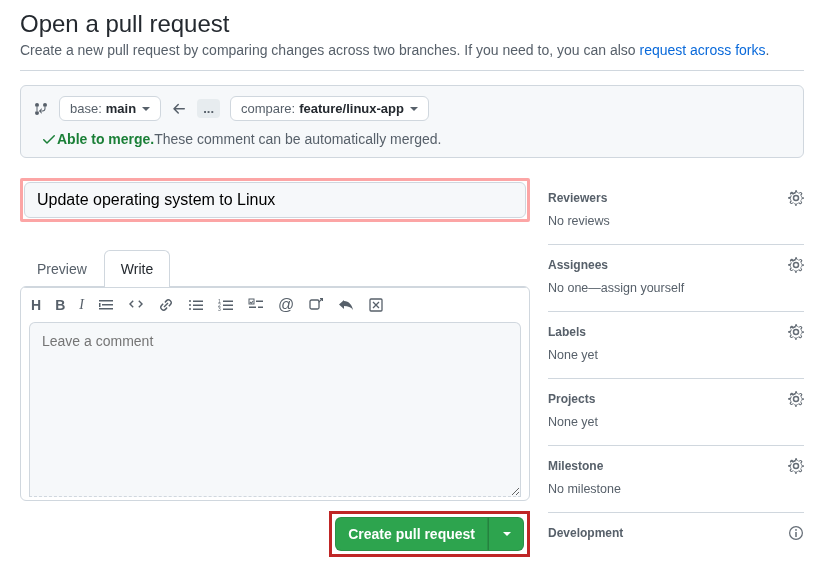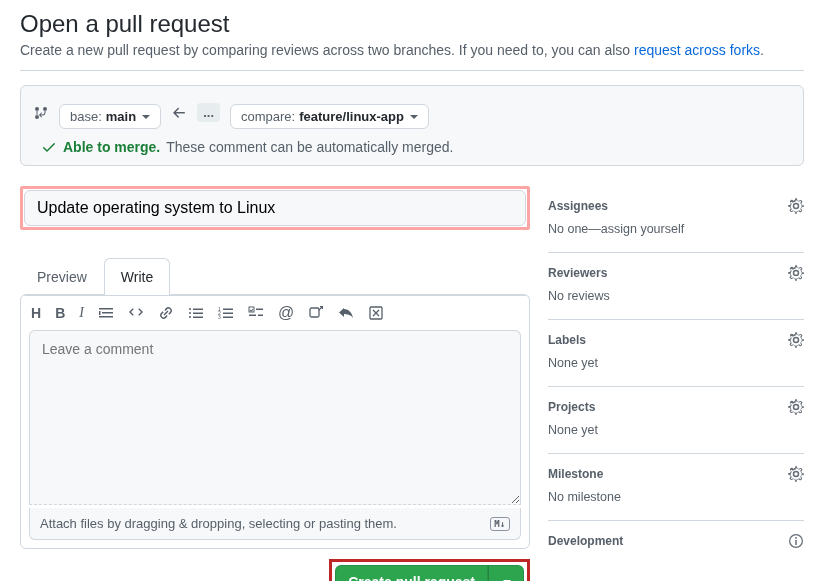--- a/index.html
+++ b/index.html
@@ -31,42 +31,41 @@
     background: #fff;
     border: 1px solid #d0d7de;
     border-radius: 6px;
     padding: 4px 10px;
     font-size: 13px;
     display: inline-flex;
     align-items: center;
     gap: 4px;
     cursor: pointer;
     color: #57606a;
-    margin-top: 8px;
   }
   .select-btn b { color: #24292f; font-weight: 600; }
   .caret {
     width: 0; height: 0;
     border-left: 4px solid transparent;
     border-right: 4px solid transparent;
     border-top: 4px solid #57606a;
     margin-left: 2px;
     display: inline-block;
   }
   .compare-icon { color: #57606a; display: inline-flex; }
   .ellipsis {
     background: #e7ecef;
     border-radius: 4px;
     padding: 2px 6px;
     color: #57606a;
     font-weight: 600;
     font-size: 13px;
     cursor: pointer;
   }
-  .merge-status { display: inline-flex; align-items: center; gap: 6px; margin-left: 8px; }
+  .merge-status { display: inline-flex; align-items: center; margin-left: 8px; }
   .merge-check { color: #1a7f37; display: inline-flex; }
   .merge-able { color: #1a7f37; font-weight: 600; }
   .merge-sub { color: #57606a; }
 
   .main-wrap { display: flex; gap: 18px; margin-top: 20px; }
   .left-col { flex: 1 1 auto; min-width: 0; }
   .right-col { flex: 0 0 256px; }
 
   .title-input {
     width: 100%;
@@ -234,21 +233,21 @@
         <path fill="currentColor" d="M7.78 12.53a.75.75 0 01-1.06 0L2.47 8.28a.75.75 0 010-1.06l4.25-4.25a.75.75 0 011.06 1.06L4.81 7h8.44a.75.75 0 010 1.5H4.81l2.97 2.97a.75.75 0 010 1.06z"></path>
       </g>
     <g id="i-info">
         <path fill="currentColor" d="M8 1a7 7 0 100 14A7 7 0 008 1zm0 1.25a5.75 5.75 0 110 11.5 5.75 5.75 0 010-11.5zM8 4a.9.9 0 110 1.8A.9.9 0 018 4zm-.75 3h1.5v5h-1.5V7z"></path>
       </g>
   </defs>
 </svg>
 
 <h1>Open a pull request</h1>
 <p class="subtitle">
-  <span>Create a new pull request by comparing reviews across two branches. If you need to, you can also </span><a href="#">request across forks</a><span>.</span>
+  <span>Create a new pull request by comparing changes across two branches. If you need to, you can also </span><a href="#">request across forks</a><span>.</span>
 </p>
 <hr class="thin">
 
 <div class="compare-bar">
   <span class="compare-icon">
       <svg width="16" height="16" viewBox="0 0 16 16">
         <use href="#i-compare"></use>
       </svg>
     </span>
   <span class="select-btn">
@@ -343,61 +342,57 @@
             </svg>
           </span>
         <span class="tb-i">
             <svg viewBox="0 0 16 16">
               <rect x="2" y="2" width="12" height="12" fill="none" stroke="currentColor" stroke-width="1.3" rx="1"></rect>
               <path stroke="currentColor" stroke-width="1.3" d="M5 5l6 6M11 5l-6 6" fill="none"></path>
             </svg>
           </span>
       </div>
       <textarea class="textarea" placeholder="Leave a comment" style=""></textarea>
-      <div class="attach-hint">
-        <span>Attach files by dragging &amp; dropping, selecting or pasting them.</span>
-        <span class="md-badge">M↓</span>
-      </div>
     </div>
 
     <div class="create-row">
       <div class="create-highlight">
         <button class="create-btn">Create pull request</button>
         <span class="create-drop">
             <span class="caret"></span>
           </span>
       </div>
     </div>
   </div>
 
   <div class="right-col">
     <div class="side-section">
       <div class="side-head">
+        <span>Reviewers</span>
+        <span class="gear">
+            <svg viewBox="0 0 16 16">
+              <use href="#i-gear"></use>
+            </svg>
+          </span>
+      </div>
+      <div class="side-body">No reviews</div>
+    </div>
+
+    <div class="side-section">
+      <div class="side-head">
         <span>Assignees</span>
         <span class="gear">
             <svg viewBox="0 0 16 16">
               <use href="#i-gear"></use>
             </svg>
           </span>
       </div>
       <div class="side-body">
         <span>No one—</span><a href="#">assign yourself</a>
       </div>
-    </div>
-
-    <div class="side-section">
-      <div class="side-head">
-        <span>Reviewers</span>
-        <span class="gear">
-            <svg viewBox="0 0 16 16">
-              <use href="#i-gear"></use>
-            </svg>
-          </span>
-      </div>
-      <div class="side-body">No reviews</div>
     </div>
 
     <div class="side-section">
       <div class="side-head">
         <span>Labels</span>
         <span class="gear">
             <svg viewBox="0 0 16 16">
               <use href="#i-gear"></use>
             </svg>
           </span>

